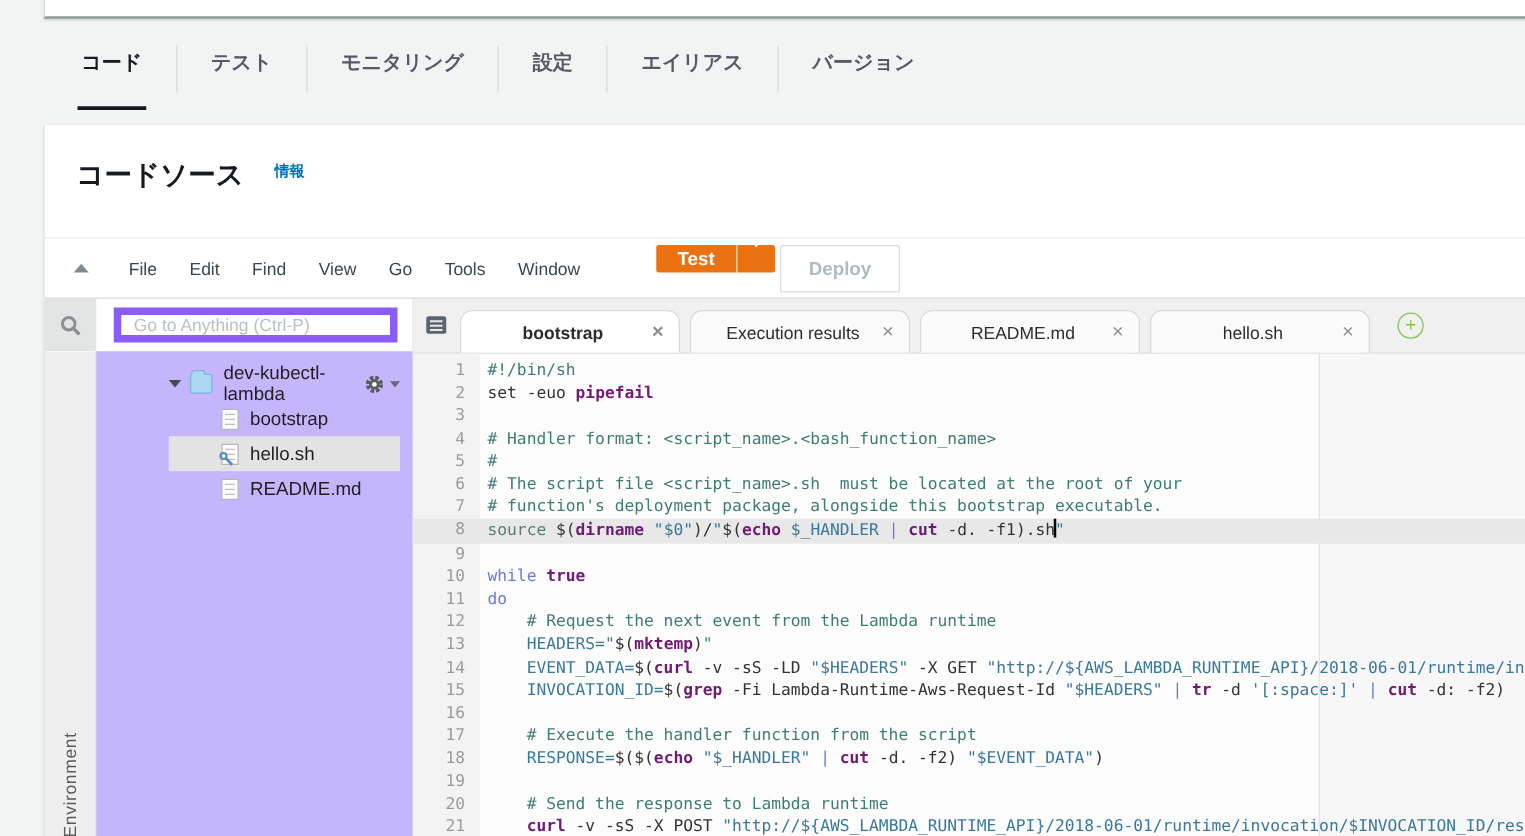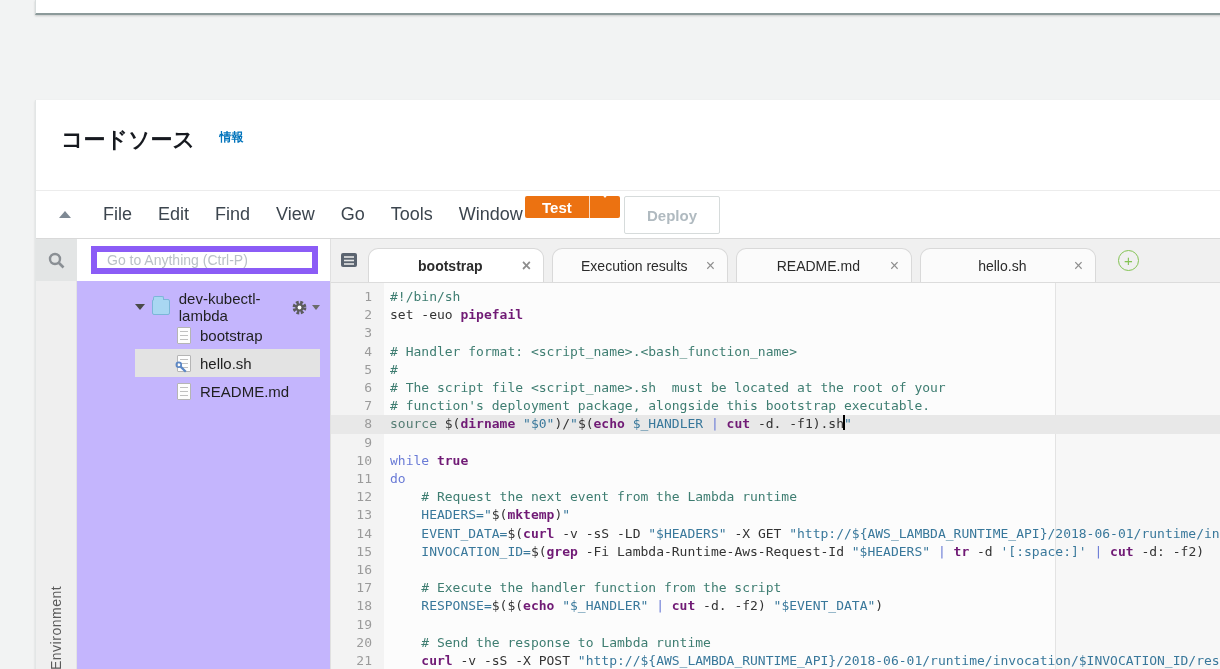--- a/index.html
+++ b/index.html
@@ -23,21 +23,21 @@
           border-left:1px solid #e3e6e6; box-shadow:0 1px 2px rgba(0,0,0,.12); }
   .card-header { padding:25px 0 0 25px; }
   .card-title { display:inline-block; font-size:22px; font-weight:700; color:#16191f; }
   .info-link { display:inline-block; margin-left:20px; font-size:12px; font-weight:700; color:#0073bb; vertical-align:6px; cursor:pointer; }
 
   
   .ide { position:absolute; left:0; top:90px; right:0; bottom:0; display:flex; flex-direction:column; border-top:1px solid #ececec; }
   .menubar { position:relative; flex:0 0 48px; background:#fff; border-bottom:1px solid #d9d9d9; display:flex; align-items:center; }
   .collapse-tri { width:0; height:0; margin-left:23px; border-left:6px solid transparent; border-right:6px solid transparent; border-bottom:7px solid #7e8994; cursor:pointer; }
   .menus { display:flex; margin-left:19px; }
-  .menu-item { padding:0 13px; font-size:18px; color:#3c454e; cursor:pointer; }
+  .menu-item { padding:0 13px; font-size:14px; color:#3c454e; cursor:pointer; }
   .test-btn { position:absolute; left:489px; top:5px; height:22px; display:flex; align-items:center; background:#ec7211; border-radius:2px; cursor:pointer; }
   .test-label { color:#fff; font-weight:700; font-size:15px; padding:0 17px; }
   .test-sep { width:1px; height:24px; background:rgba(255,255,255,.75); }
   .test-caret-wrap { padding:0 10px; }
   .test-caret { width:0; height:0; border-left:5px solid transparent; border-right:5px solid transparent; border-top:6px solid #fff; }
   .deploy-btn { position:absolute; left:588px; top:5px; height:38px; width:96px; background:#fff; border:1px solid #d6dbdb;
                 border-radius:2px; color:#b0bac0; font-weight:700; font-size:15px; display:flex; align-items:center; justify-content:center; cursor:default; }
 
   .ide-body { flex:1; display:flex; min-height:0; }
 
@@ -94,20 +94,33 @@
   .tk-p { color:#333333; }
   .cursor { display:inline-block; width:2px; height:15px; background:#000; vertical-align:-2px; margin:0 -1px; }
 </style>
 </head>
 <body>
 
 <div id="page">
 
   <div class="top-strip"></div>
 
+  <div class="fn-tabs" id="fn-tabs">
+      <div class="fn-tab active">コード</div>
+      <div class="fn-divider"></div>
+      <div class="fn-tab">テスト</div>
+      <div class="fn-divider"></div>
+      <div class="fn-tab">モニタリング</div>
+      <div class="fn-divider"></div>
+      <div class="fn-tab">設定</div>
+      <div class="fn-divider"></div>
+      <div class="fn-tab">エイリアス</div>
+      <div class="fn-divider"></div>
+      <div class="fn-tab">バージョン</div>
+    </div>
 
   <div class="card">
     <div class="card-header">
       <span class="card-title">コードソース</span>
       <span class="info-link">情報</span>
     </div>
 
     <div class="ide">
 
       <div class="menubar">

